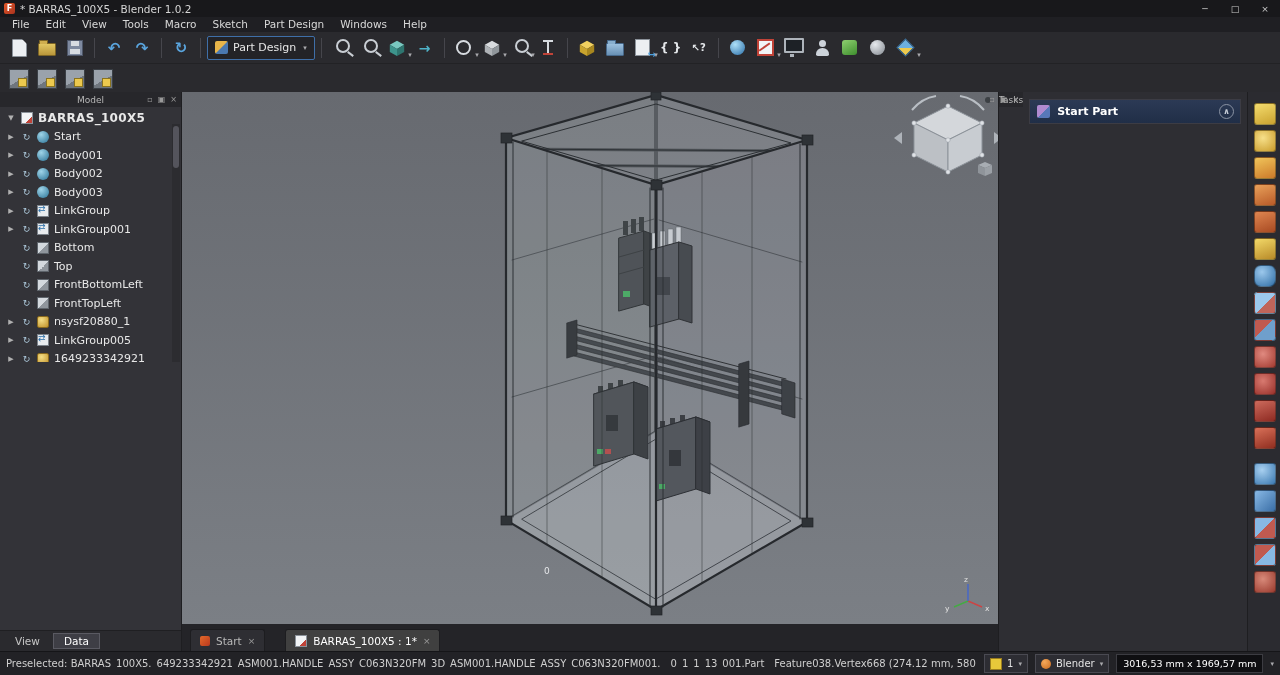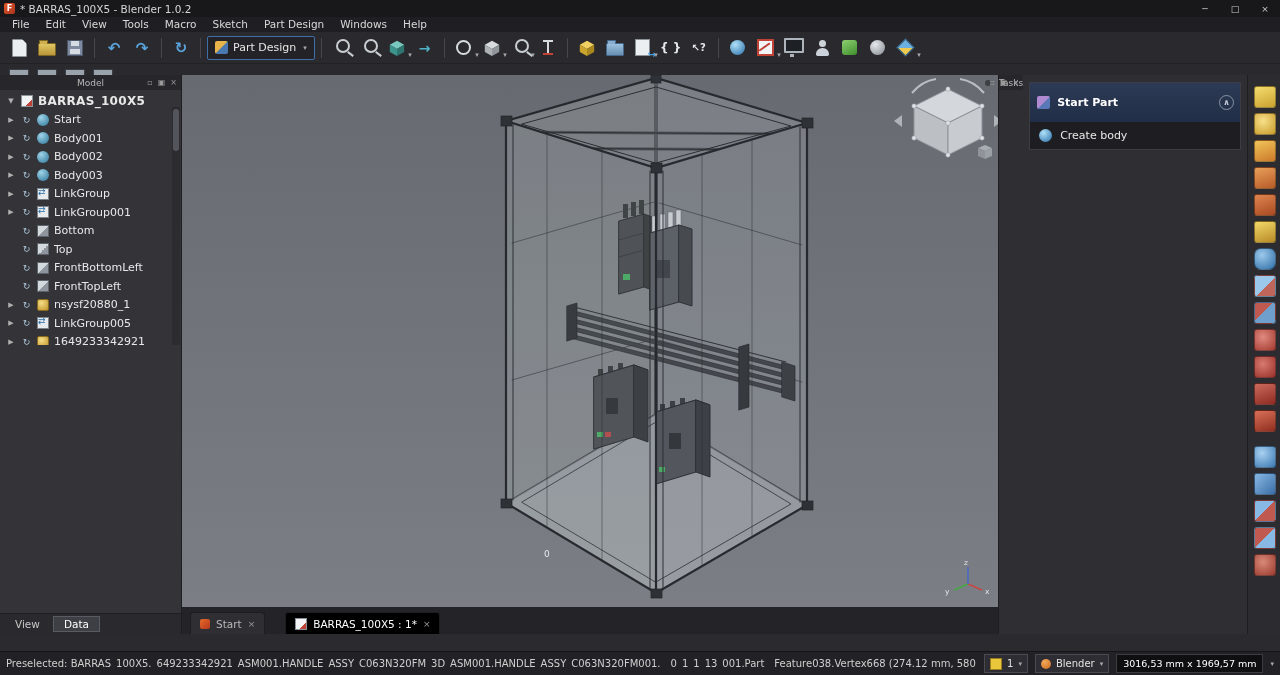--- a/index.html
+++ b/index.html
@@ -53,21 +53,21 @@
   .i-sketch{width:13px;height:13px;background:#f2f4f6;border:2px solid #c04338;position:relative}
   .i-sketch::after{content:"";position:absolute;left:-1px;top:5px;width:13px;height:2px;background:#c04338;transform:rotate(-35deg)}
   .i-monitor{width:16px;height:11px;background:#1d2126;border:2px solid #aeb4bb;border-radius:1px;margin-bottom:4px;position:relative}
   .i-monitor::after{content:"";position:absolute;left:4px;bottom:-6px;width:4px;height:3px;background:#aeb4bb}
   .i-person{position:relative;width:14px;height:16px}
   .i-person::before{content:"";position:absolute;left:4px;top:0;width:7px;height:7px;border-radius:50%;background:#cdd3da}
   .i-person::after{content:"";position:absolute;left:1px;bottom:0;width:13px;height:8px;border-radius:7px 7px 2px 2px;background:#cdd3da}
   .i-datum{width:18px;height:18px;background:linear-gradient(150deg,#9aa2ab 55%,#6f767e 55%);border:1px solid #3a3f45;position:relative}
   .i-datum::after{content:"";position:absolute;right:1px;bottom:1px;width:7px;height:7px;background:#ecc94e;border:1px solid #8a731f}
   
-  .main{position:absolute;top:75px;left:0;width:1280px;height:559px;display:flex}
+  .main{position:absolute;top:92px;left:0;width:1280px;height:559px;display:flex}
   
   .left-panel{width:181px;flex:0 0 181px;background:#333338;border-right:1px solid #1e1e21;display:flex;flex-direction:column;position:relative}
   .panel-header{height:15px;background:#27272b;color:#b8b8b8;font-size:9px;display:flex;align-items:center;justify-content:center;position:relative;flex:0 0 auto}
   .ph-btns{position:absolute;right:4px;top:0;height:100%;display:flex;align-items:center;gap:5px;font-size:8px;color:#9a9a9a}
   .tree{height:253px;overflow:hidden;position:relative;padding-top:2px;flex:0 0 auto}
   .tree-filler{flex:1;background:#333338}
   .tree-row{height:18.5px;display:flex;align-items:center;font-size:11px;color:#e8e8e8;padding-left:6px;gap:5px;white-space:nowrap}
   .tree-row.root{font-size:12px;font-weight:bold;letter-spacing:.3px}
   .tw{width:10px;font-size:7px;color:#b0b0b0;text-align:center;flex:0 0 auto}
   .tbadge{width:11px;font-size:9px;color:#a9c4d6;flex:0 0 auto;text-align:center}
@@ -82,30 +82,30 @@
   .tree-thumb{position:absolute;top:2px;left:1px;width:6px;height:42px;background:#54545c;border-radius:3px}
   .left-tabs{height:20px;background:#2a2a2e;border-top:1px solid #1f1f22;display:flex;align-items:center;padding-left:4px;gap:2px;font-size:10.5px;color:#c6c6c6;flex:0 0 auto}
   .ltab{padding:1px 10px;border:1px solid transparent}
   .ltab.active{background:#3e3e45;border-color:#5a5a62;color:#fff}
   
   .viewport{width:816px;flex:0 0 816px;display:flex;flex-direction:column;position:relative}
   .vp-canvas{height:532px;flex:0 0 532px;position:relative}
   svg.scene{display:block}
   .doc-tabs{height:27px;background:#242428;display:flex;align-items:flex-end;padding-left:8px;gap:20px;flex:0 0 auto}
   .dtab{height:21px;display:flex;align-items:center;gap:6px;padding:0 9px;background:#2e2e33;color:#b9b9b9;font-size:10.5px;border:1px solid #1d1d20;border-bottom:none;border-radius:3px 3px 0 0}
-  .dtab.active{background:#000000;color:#fff}
+  .dtab.active{background:#404040;color:#fff}
   .dtab .x{font-size:9px;color:#9a9a9a}
   .dicon{width:10px;height:10px;flex:0 0 auto}
   .dicon.start{background:linear-gradient(135deg,#e46a2a,#b8381e);border-radius:2px}
   .dicon.doc{background:linear-gradient(135deg,#f2f4f6 68%,#c04338 68%);border:1px solid #8b929a}
   
   .tasks-panel{width:248px;flex:0 0 248px;background:#2e2e33;border-left:1px solid #1e1e21;border-right:1px solid #1e1e21;display:flex;}
   .tasks-body{flex:1;padding:7px 6px}
   .task-section{border:1px solid #3c3c44;background:#1d1d22}
-  .ts-header{height:39px;display:flex;align-items:center;gap:7px;padding:0 7px;background:linear-gradient(#2c3a55,#202e47);color:#fff;font-weight:bold;font-size:11px;position:relative}
+  .ts-header{height:23px;display:flex;align-items:center;gap:7px;padding:0 7px;background:linear-gradient(#2c3a55,#202e47);color:#fff;font-weight:bold;font-size:11px;position:relative}
   .ts-icon{width:13px;height:13px;background:linear-gradient(135deg,#b08ad0 50%,#5878b8 50%);border-radius:2px}
   .ts-collapse{position:absolute;right:6px;width:13px;height:13px;border:1px solid #8a93a3;border-radius:50%;color:#c6ccd6;font-size:8px;display:flex;align-items:center;justify-content:center}
   .ts-item{height:27px;display:flex;align-items:center;gap:8px;padding:0 9px;color:#e8e8e8;font-size:11px}
   
   .right-toolbar{width:34px;flex:0 0 34px;background:#2b2b30;display:flex;flex-direction:column;align-items:center;padding-top:11px;gap:5px}
   .rt-wrap{position:relative;width:22px;height:22px;flex:0 0 auto}
   .rt{display:block;width:22px;height:22px;border-radius:3px;border:1px solid rgba(0,0,0,.35);box-sizing:border-box}
   .gap14{margin-top:9px}
   .rt1{background:linear-gradient(160deg,#f4dc6e,#caa22f)}
   .rt2{background:radial-gradient(circle at 40% 35%,#f7e08a,#c99b2a)}
@@ -564,24 +564,20 @@
           <span>×</span>
         </span>
       </div>
       <div class="tasks-body">
         <div class="task-section">
           <div class="ts-header">
             <span class="ts-icon"></span>
             <span>Start Part</span>
             <span class="ts-collapse">∧</span>
           </div>
-          <div class="ts-item">
-            <span class="i-gem sm"></span>
-            <span>Create body</span>
-          </div>
         </div>
       </div>
     </div>
 
     <div class="right-toolbar">
       <span class="rt-wrap">
           <span class="rt rt1"></span>
         </span>
       <span class="rt-wrap">
           <span class="rt rt2"></span>

